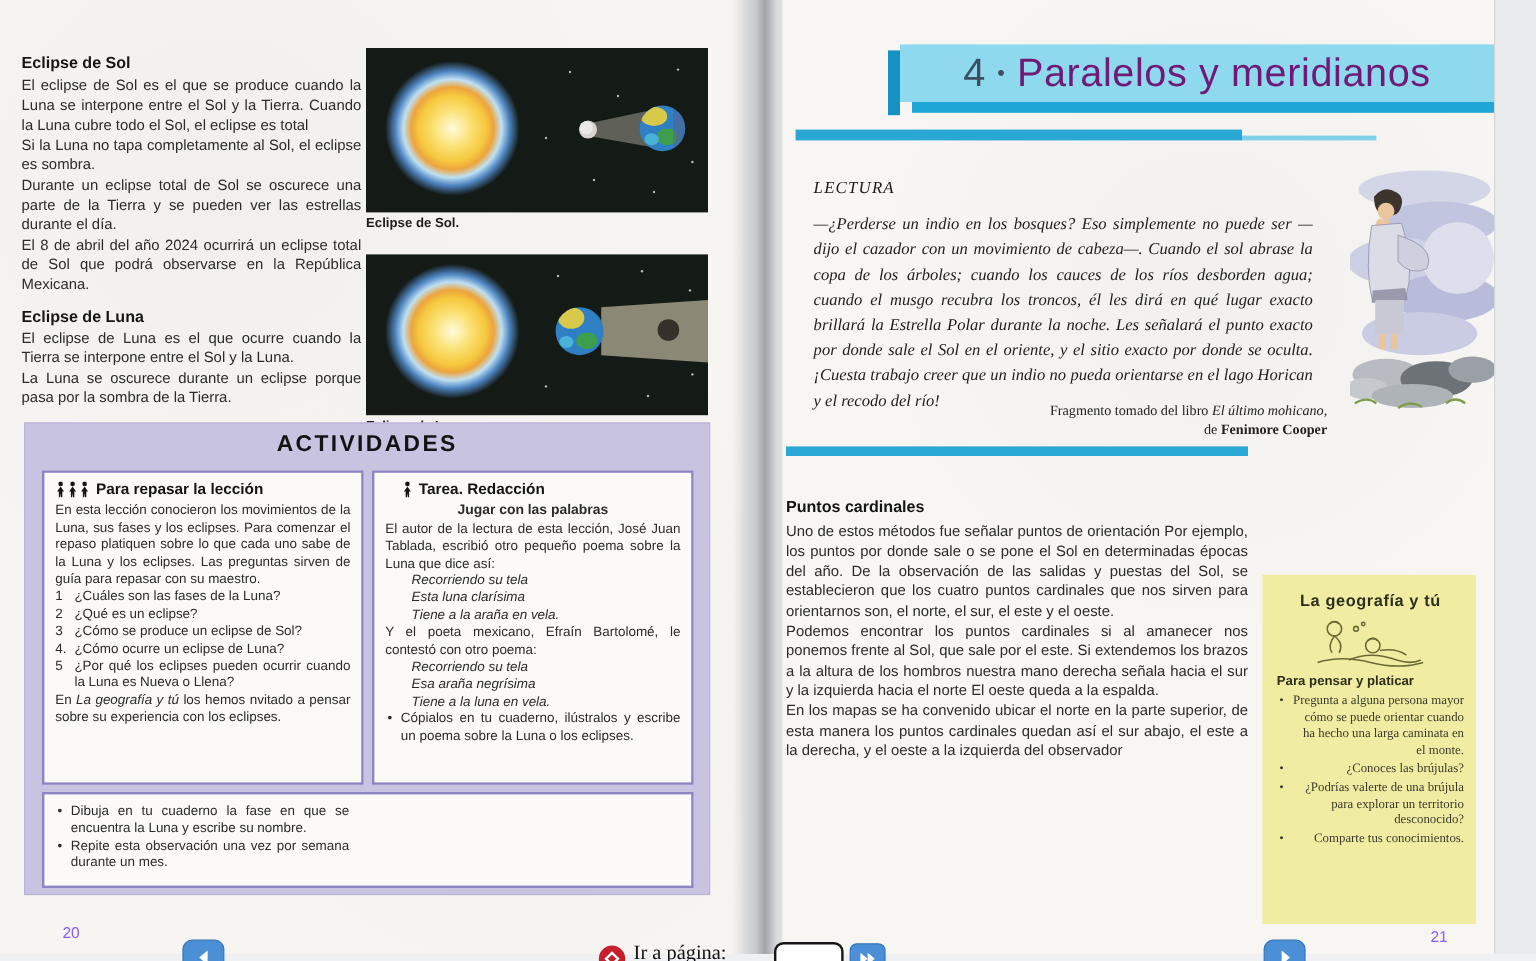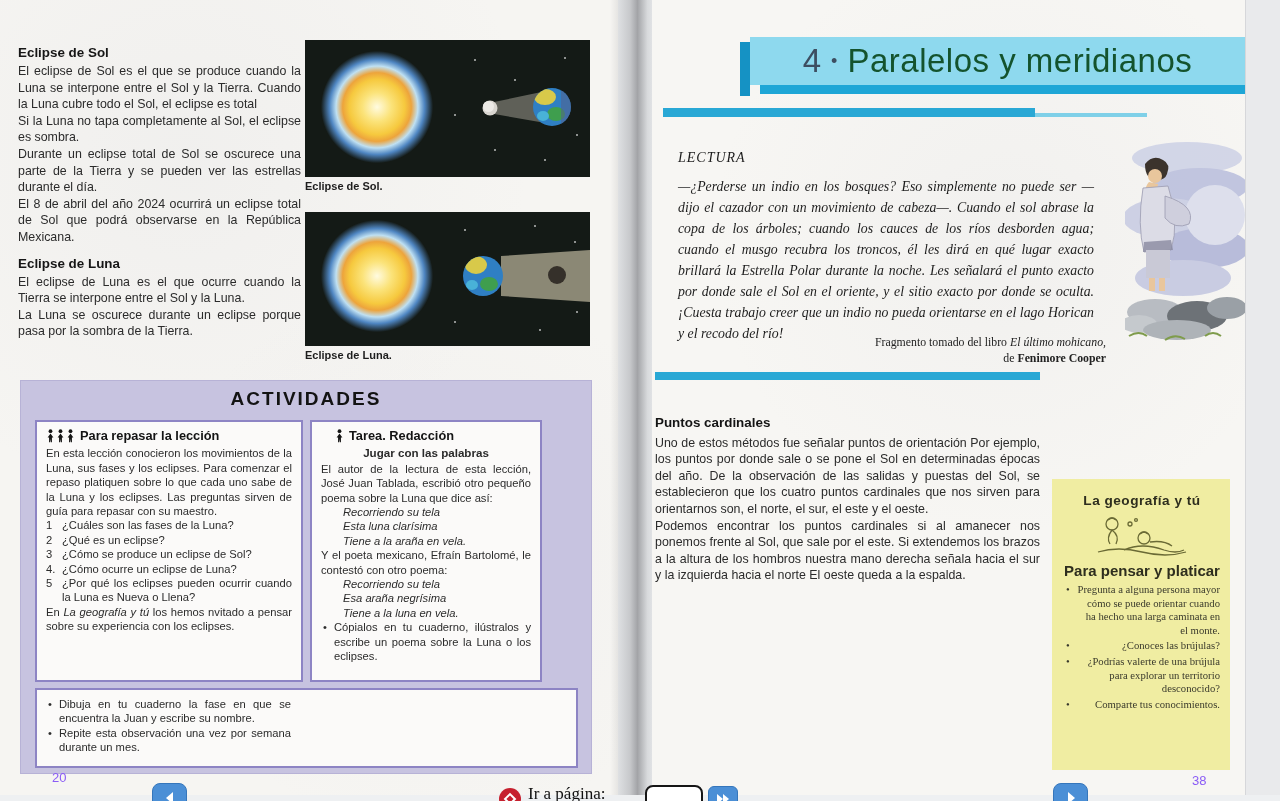--- a/index.html
+++ b/index.html
@@ -27,28 +27,28 @@
   #left-col p { margin:0; }
 
   .fig { left:305px; width:285px; background:#141a16; }
   #fig-sol  { top:40px;  height:137px; }
   #fig-luna { top:212px; height:134px; }
   .fig-caption { left:305px; font-size:11px; font-weight:bold; color:#1d1d1d; }
   #cap-sol  { top:180px; }
   #cap-luna { top:349px; }
 
   
-  #actividades { left:20px; top:380px; width:572px; height:394px; background:#c7c3e0;
+  #actividades { left:20px; top:352px; width:572px; height:394px; background:#c7c3e0;
                  box-shadow:0 0 0 1px #b7b2d6 inset; }
   #actividades-title { left:0; top:8px; width:572px; text-align:center; font-weight:bold;
                        font-size:19px; letter-spacing:2px; color:#131313; }
   .white-box { position:absolute; background:#fbfaf9; border:2px solid #8d84c4; padding:7px 9px 6px 9px;
                font-size:11.2px; line-height:14.4px; text-align:justify; }
   #box-repasar { left:15px;  top:40px;  width:268px; height:262px; }
-  #box-redaccion { left:290px; top:40px; width:232px; height:262px; }
+  #box-redaccion { left:290px; top:40px; width:268px; height:262px; }
   #box-invest { left:15px; top:308px; width:543px; height:80px; }
   .box-head { display:flex; align-items:center; gap:5px; margin-bottom:3px; }
   .box-head .bh-label { font-weight:bold; font-size:12.8px; color:#141414; white-space:nowrap; }
   .subhead { font-weight:bold; font-size:11.6px; margin:1px 0 1px 0; text-align:center; }
   .qrow { display:flex; }
   .qrow .qnum { flex:none; width:16px; }
   .qrow .qtext { flex:1; }
   .poem-line { font-style:italic; margin-left:22px; text-align:left; }
   .bullet { position:relative; padding-left:13px; }
   .bullet::before { content:"•"; position:absolute; left:2px; top:0; }
@@ -57,21 +57,21 @@
   #box-invest .col-r { width:245px; }
   .person-icons { display:flex; gap:1px; align-items:flex-end; }
 
   
   #banner-shadow-left { left:740px; top:42px; width:10px; height:54px; background:#1592c4; }
   #banner-main { left:750px; top:37px; width:495px; height:48px; background:#8ed9ee;
                  display:flex; align-items:center; justify-content:center; gap:10px; }
   #banner-shadow-bottom { left:760px; top:85px; width:488px; height:9px; background:#1ea6d6; }
   #banner-main .ch-num   { font-size:33px; color:#3d4e61; }
   #banner-main .ch-sep   { font-size:18px; color:#3d4e61; }
-  #banner-main .ch-title { font-size:33px; color:#14532d; letter-spacing:.5px; }
+  #banner-main .ch-title { font-size:33px; color:#701a75; letter-spacing:.5px; }
   #rule-top    { left:663px; top:108px; width:372px; height:9px; background:#29a8d5; }
   #rule-top-thin { left:1035px; top:113px; width:112px; height:4px; background:#7fd0e8; }
   #rule-mid    { left:655px; top:372px; width:385px; height:8px; background:#29a8d5; }
 
   #lectura-label { left:678px; top:150px; font-family:"Liberation Serif", serif; font-style:italic;
                    font-size:14px; letter-spacing:1px; color:#1c1c1c; }
   #lectura-body { left:678px; top:176px; width:416px; font-family:"Liberation Serif", serif;
                   font-style:italic; font-size:13.8px; line-height:21px; text-align:justify; color:#1d1d1d; }
   #lectura-attr { left:678px; top:334px; width:428px; text-align:right;
                   font-family:"Liberation Serif", serif; font-size:11.8px; line-height:16px; color:#222; }
@@ -80,21 +80,21 @@
   #puntos-col h3 { font-size:13.4px; color:#141414; margin-bottom:3px; text-align:left; }
   #puntos-col p { margin:0; }
 
   #question-box { left:1072px; top:368px; width:135px; height:97px; background:#b5b4b6;
                   padding:11px 10px; font-weight:bold; font-size:10.6px; line-height:13.6px; color:#33302e; }
 
   #geo-box { left:1052px; top:479px; width:178px; height:291px; background:#f0eda2;
              padding:14px 10px 8px 12px; }
   #geo-title { font-weight:bold; font-size:13.6px; letter-spacing:.5px; color:#2e2e1e; text-align:center; }
   #geo-sketch { display:block; margin:6px auto 4px auto; }
-  #geo-subtitle { font-weight:bold; font-size:15px; color:#2e2e1e; text-align:center; margin-bottom:4px; }
+  #geo-subtitle { font-weight:bold; font-size:11px; color:#2e2e1e; text-align:left; margin-bottom:4px; }
   #geo-box .bullet { font-size:10.7px; line-height:13.6px; color:#3a3a2c; margin-bottom:2px; text-align:right;font-family:Liberation Serif, serif; }
 
   #illustration { left:1125px; top:130px; }
 
   
   .pagenum { font-size:13px; color:#8b5cf6; }
   #pagenum-left  { left:52px;  top:770px; }
   #pagenum-right { left:1192px; top:773px; }
   .blue-btn { position:absolute; background:#4b8fd6; border-radius:8px;
               display:flex; align-items:center; justify-content:center; border:1px solid #3576bb; }
@@ -255,21 +255,21 @@
         <div>Y el poeta mexicano, Efraín Bartolomé, le contestó con otro poema:</div>
         <div class="poem-line">Recorriendo su tela</div>
         <div class="poem-line">Esa araña negrísima</div>
         <div class="poem-line">Tiene a la luna en vela.</div>
         <div class="bullet">Cópialos en tu cuaderno, ilústralos y escribe un poema sobre la Luna o los eclipses.</div>
       </div>
 
       <div id="box-invest" class="white-box">
         <div class="cols">
           <div class="col-r">
-            <div class="bullet">Dibuja en tu cuaderno la fase en que se encuentra la Juan y escribe su nombre.</div>
+            <div class="bullet">Dibuja en tu cuaderno la fase en que se encuentra la Luna y escribe su nombre.</div>
             <div class="bullet">Repite esta observación una vez por semana durante un mes.</div>
           </div>
         </div>
       </div>
     </div>
   </div>
 
   <div id="gutter" class="abs"></div>
 
   <div id="right-page" class="abs"></div>
@@ -320,20 +320,21 @@
       <ellipse cx="52" cy="200" rx="34" ry="10" fill="#aeb3b8"></ellipse>
       <path d="M4,206 q10,-6 18,0 M40,210 q10,-7 20,-1 M80,206 q8,-6 16,0" stroke="#7f9c4c" stroke-width="2" fill="none"></path>
     </svg>
   </div>
 
 
   <div id="puntos-col" class="abs">
     <h3>Puntos cardinales</h3>
     <p>Uno de estos métodos fue señalar puntos de orientación Por ejemplo, los puntos por donde sale o se pone el Sol en determinadas épocas del año. De la observación de las salidas y puestas del Sol, se establecieron que los cuatro puntos cardinales que nos sirven para orientarnos son, el norte, el sur, el este y el oeste.</p>
     <p>Podemos encontrar los puntos cardinales si al amanecer nos ponemos frente al Sol, que sale por el este. Si extendemos los brazos a la altura de los hombros nuestra mano derecha señala hacia el sur y la izquierda hacia el norte El oeste queda a la espalda.</p>
+    <p>En los mapas se ha convenido ubicar el norte en la parte superior, de esta manera los puntos cardinales quedan así el sur abajo, el este a la derecha, y el oeste a la izquierda del observador</p>
   </div>
 
   <div id="geo-box" class="abs">
     <div id="geo-title">La geografía y tú</div>
     <svg id="geo-sketch" width="96" height="44" viewBox="0 0 96 44">
       <g stroke="#6a6a35" fill="none" stroke-width="1.3">
         <circle cx="18" cy="10" r="6"></circle>
         <path d="M14,6 q4,-4 8,0"></path>
         <path d="M18,16 q-6,8 -2,14 M18,16 q8,6 4,14"></path>
         <circle cx="50" cy="24" r="6"></circle>
@@ -348,21 +349,21 @@
     <div id="geo-subtitle">Para pensar y platicar</div>
     <div class="bullet">Pregunta a alguna persona mayor cómo se puede orientar cuando ha hecho una larga caminata en el monte.</div>
     <div class="bullet">¿Conoces las brújulas?</div>
     <div class="bullet">¿Podrías valerte de una brújula para explorar un territorio desconocido?</div>
     <div class="bullet">Comparte tus conocimientos.</div>
   </div>
 
   <div id="right-edge" class="abs"></div>
 
   <div id="pagenum-left" class="abs pagenum">20</div>
-  <div id="pagenum-right" class="abs pagenum">38</div>
+  <div id="pagenum-right" class="abs pagenum">21</div>
 
   <div id="btn-prev" class="blue-btn">
     <svg width="16" height="16" viewBox="0 0 16 16">
         <path d="M11,2 L4,8 L11,14 Z" fill="#ffffff"></path>
       </svg>
   </div>
 
   <svg id="goto-badge" class="abs" width="24" height="24" viewBox="0 0 24 24">
     <circle cx="12" cy="12" r="11" fill="#c6202e"></circle>
     <rect x="7.5" y="7.5" width="9" height="9" transform="rotate(45 12 12)" fill="#ffffff"></rect>

